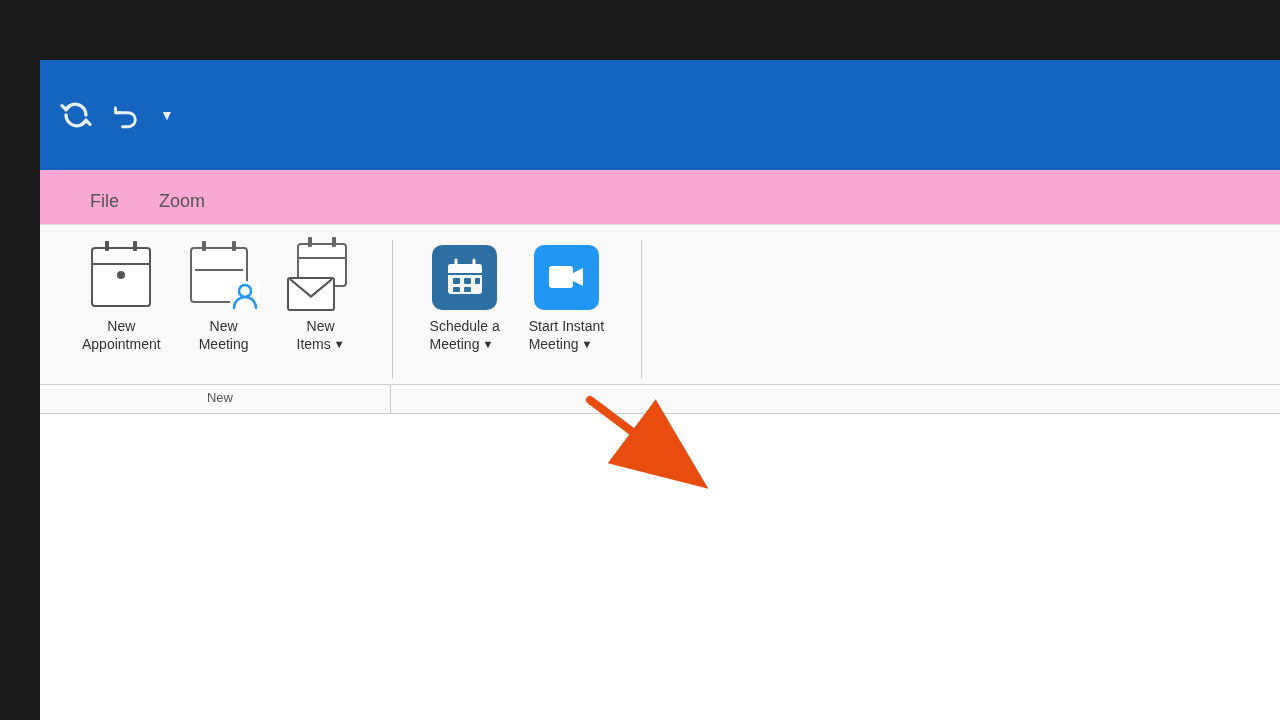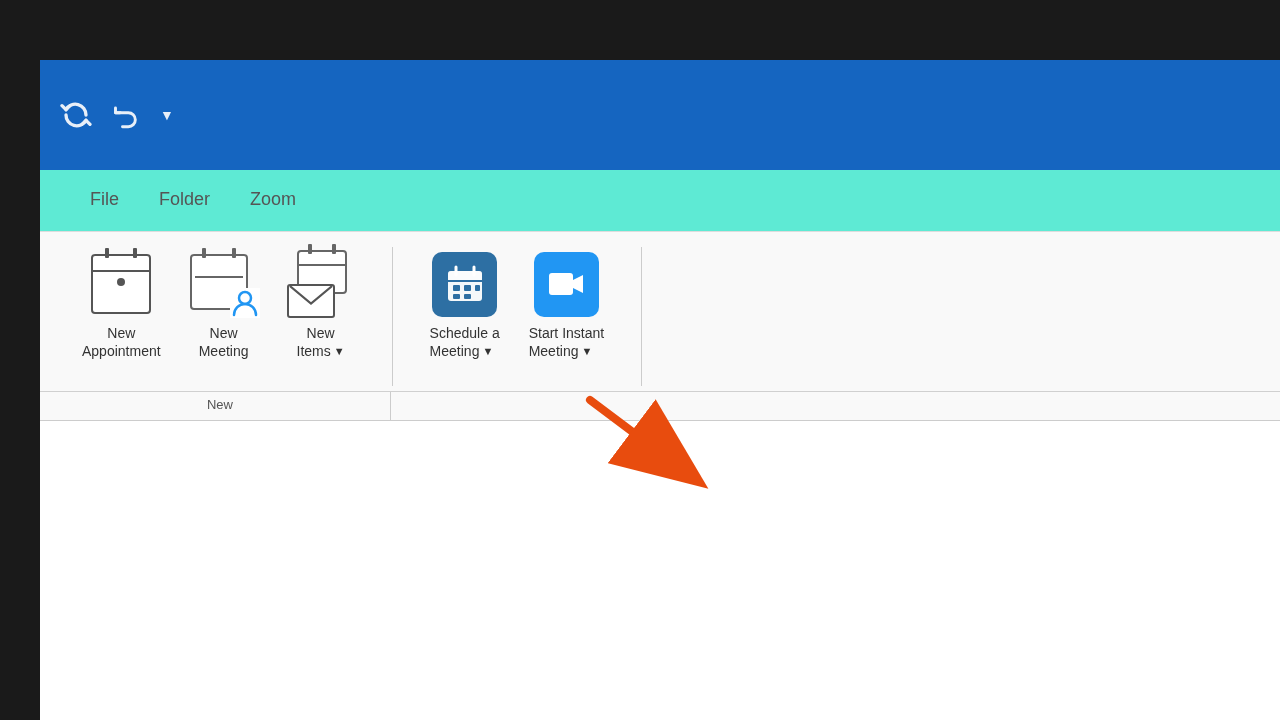--- a/index.html
+++ b/index.html
@@ -55,26 +55,26 @@
     }
 
     .dropdown-arrow {
       color: white;
       font-size: 14px;
       opacity: 0.9;
     }
 
     
     .ribbon-tabs {
-      background: #5eead4;
-      display: flex;
-      align-items: center;
+      background: #f9a8d4;
+      display: flex;
+      align-items: flex-end;
       padding: 0 30px;
       border-bottom: 1px solid #ddd;
-      height: 62px;
+      height: 55px;
     }
 
     .ribbon-tab {
       padding: 10px 20px 12px;
       font-size: 18px;
       color: #555;
       cursor: pointer;
       position: relative;
       font-weight: 400;
     }
@@ -344,21 +344,20 @@
       <svg viewBox="0 0 24 24">
         <path d="M3 10h11a6 6 0 0 1 0 12H9" stroke="white" stroke-width="2.5" fill="none" stroke-linecap="round" stroke-linejoin="round"></path>
         <polyline points="3,6 3,10 7,10" stroke="white" stroke-width="2.5" fill="none" stroke-linecap="round" stroke-linejoin="round"></polyline>
       </svg>
     </div>
     <div class="dropdown-arrow">▼</div>
   </div>
 
   <div class="ribbon-tabs">
     <div class="ribbon-tab">File</div>
-    <div class="ribbon-tab">Folder</div>
     <div class="ribbon-tab">Zoom</div>
   </div>
 
   <div class="ribbon-content">
 
     <div class="ribbon-group">
       <div class="ribbon-group-items">
 
         <button class="ribbon-button">
           <div class="icon-area">

